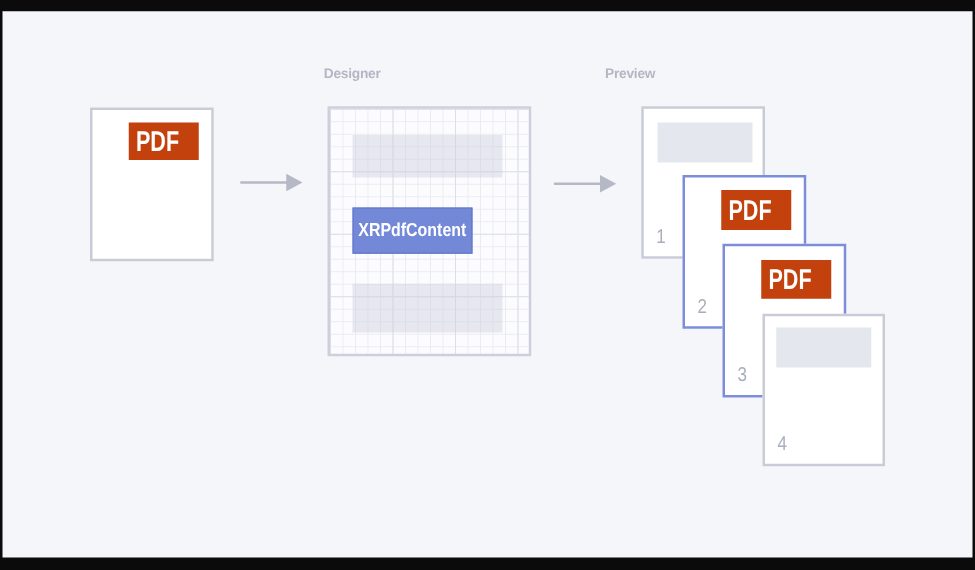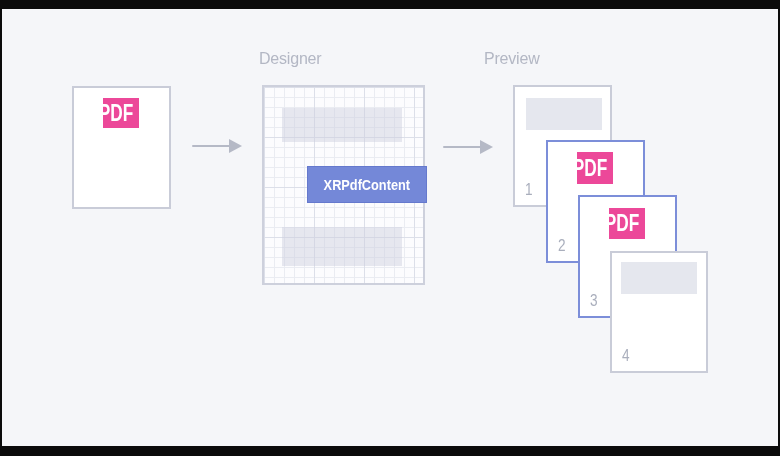--- a/index.html
+++ b/index.html
@@ -28,23 +28,23 @@
     background: #ffffff;
     border: 2px solid #c9ccd8;
   }
   .page.blue-border { border-color: #7c8ed9; }
 
   .source-page { left: 72px; top: 86px; width: 99px; height: 123px; }
 
   
   .pdf-badge {
     position: absolute;
-    width: 36px; height: 31px;
-    background: #ec4899;
-    display: flex; align-items: center; justify-content: flex-end;
+    width: 56px; height: 31px;
+    background: #c2410c;
+    display: flex; align-items: center; justify-content: flex-start;
     overflow: hidden;
   }
   .pdf-badge span {
     color: #ffffff;
     font-weight: bold;
     font-size: 23px;
     line-height: 1;
     transform: scaleX(0.75);
     transform-origin: center center;
     letter-spacing: 0px;
@@ -67,22 +67,22 @@
     border-top: 7px solid transparent;
     border-bottom: 7px solid transparent;
     border-left: 13px solid #b5b9c6;
   }
   .arrow-1 { left: 192px; top: 139px; }
   .arrow-2 { left: 443px; top: 140px; }
 
   
   .section-title {
     position: absolute;
-    font-size: 16px;
-    font-weight: normal;
+    font-size: 11px;
+    font-weight: bold;
     color: #b3b7c4;
     letter-spacing: -0.2px;
     line-height: 16px;
   }
   .designer-title { left: 259px; top: 51px; }
   .preview-title  { left: 484px; top: 51px; }
 
   
   .designer-page {
     left: 262px; top: 85px; width: 163px; height: 200px;
@@ -98,27 +98,26 @@
   .band {
     position: absolute;
     left: 18px; width: 120px;
     background: rgba(203, 207, 221, 0.45);
   }
   .band-top    { top: 21px;  height: 34px; }
   .band-bottom { top: 140px; height: 39px; }
   .control-band {
     position: absolute;
     left: 18px; top: 79px;
-    width: 120px; height: 37px;
+    width: 96px; height: 37px;
     box-sizing: border-box;
     background: #7488d8;
     border: 1px solid #6579cd;
     display: flex; align-items: center; justify-content: center;
     overflow: hidden;
-    margin-left: 25px;
   }
   .control-band span {
     color: #ffffff;
     font-weight: bold;
     font-size: 15px;
     line-height: 1;
     transform: scaleX(0.85);
     transform-origin: center center;
     white-space: nowrap;
   }

